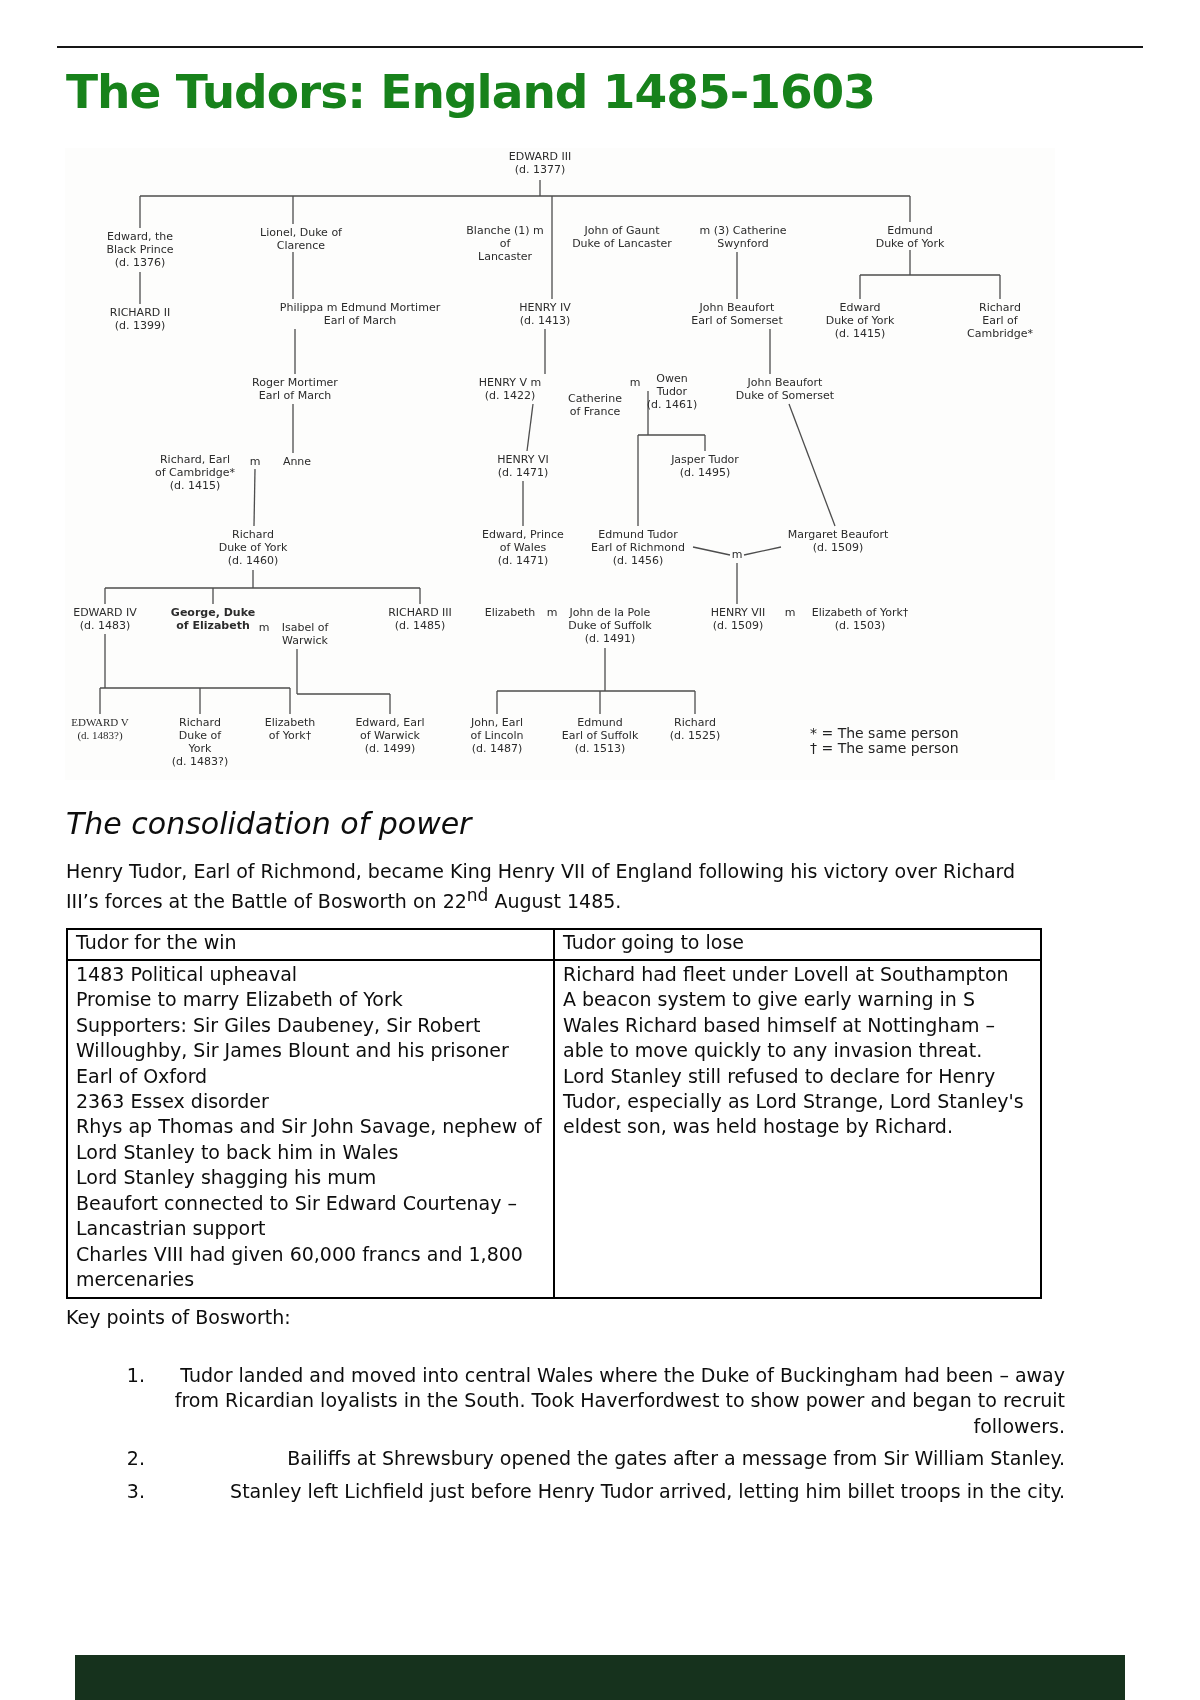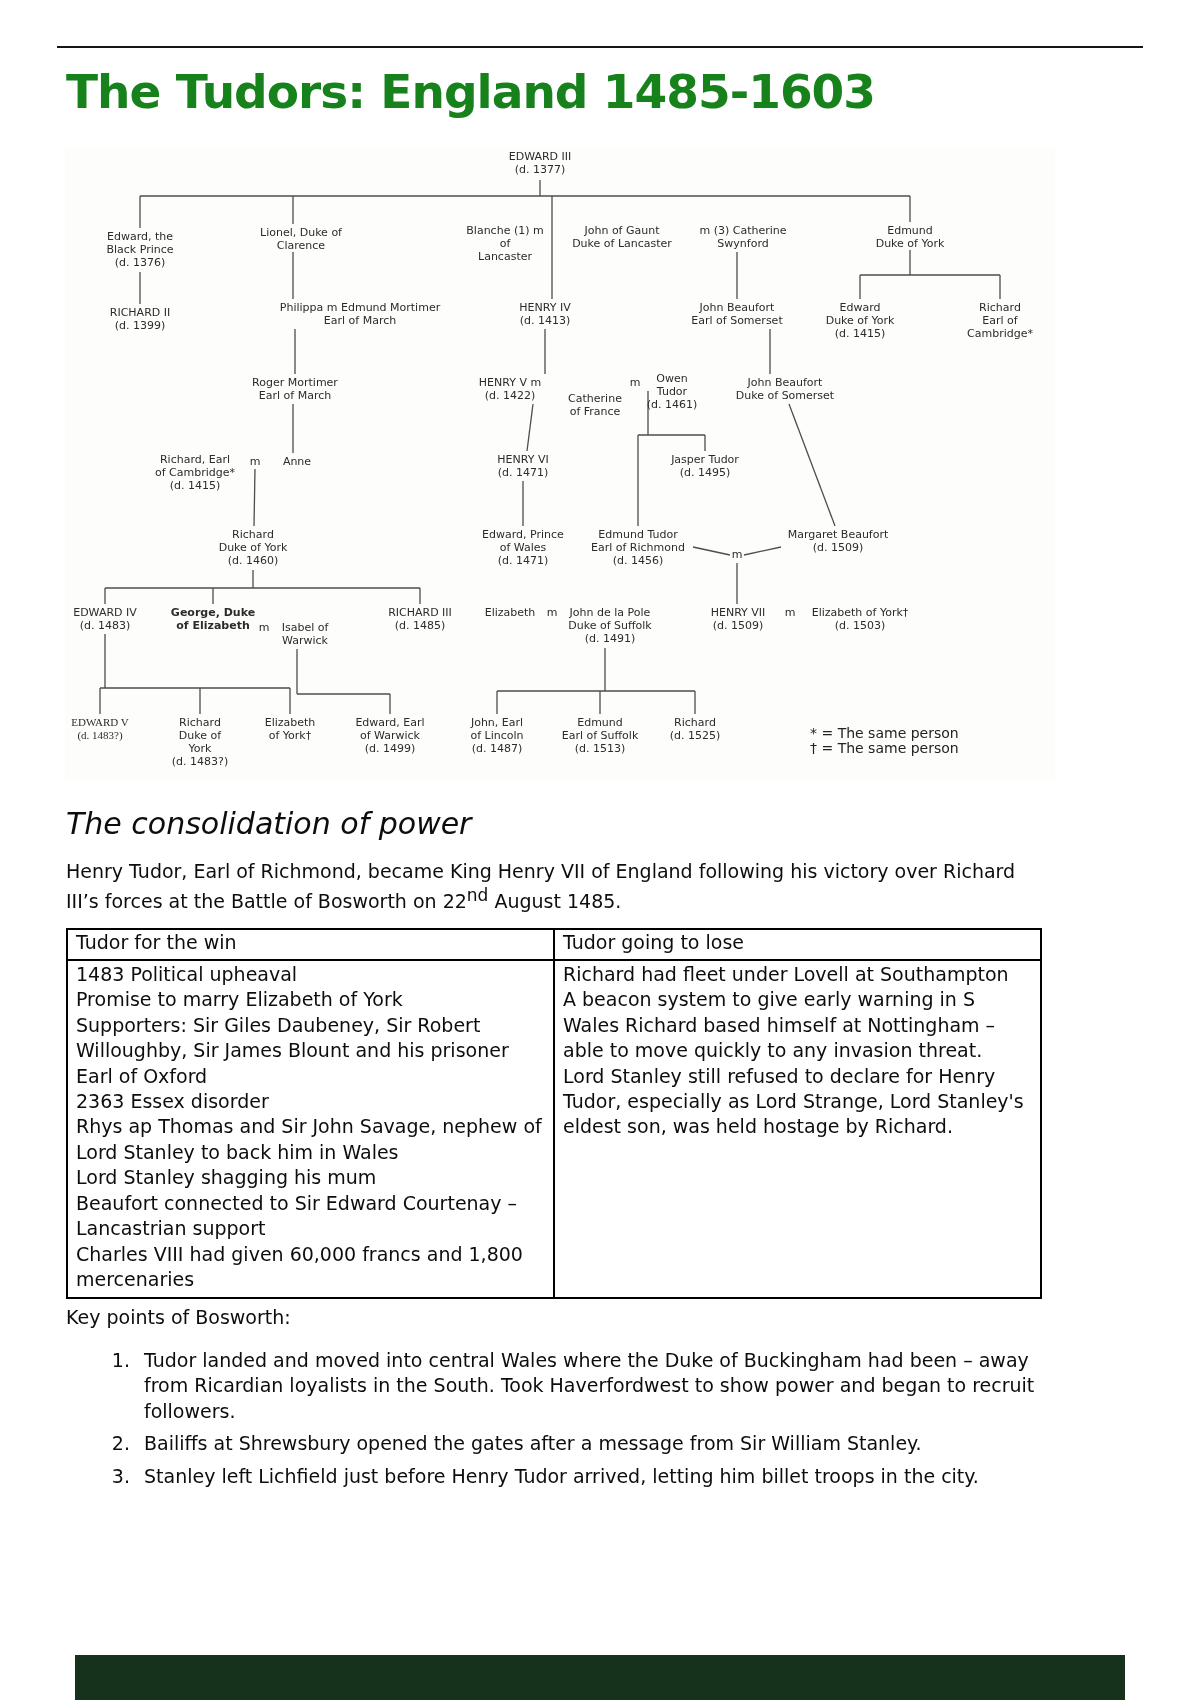--- a/index.html
+++ b/index.html
@@ -50,22 +50,22 @@
     text-align: left; vertical-align: top; padding: 1px 8px 4px 8px;
   }
   table.compare th { font-weight: normal; line-height: 1.25; }
   table.compare td { line-height: 1.34; }
   .cell-line { margin: 0; }
   p.keypoints-intro {
     margin: 0; position: absolute; top: 1306px; left: 66px;
     font-size: 19px; color: #0d0d0d;
   }
   ol.keypoints {
-    margin: 0; position: absolute; top: 1348px; left: 100px; width: 950px;
-    padding-left: 36px; font-size: 19px; line-height: 1.34; color: #0d0d0d;
+    margin: 15px; position: absolute; top: 1348px; left: 100px; width: 950px;
+    padding-left: 36px; font-size: 19px; line-height: 1.34; color: #0d0d0d; text-align: right;
   }
   ol.keypoints li { margin-bottom: 7px; padding-left: 8px; }
   .bottom-bar {
     position: absolute; top: 1655px; left: 75px; width: 1050px; height: 45px;
     background: #16321d;
   }
 </style>
 </head>
 <body>
 

